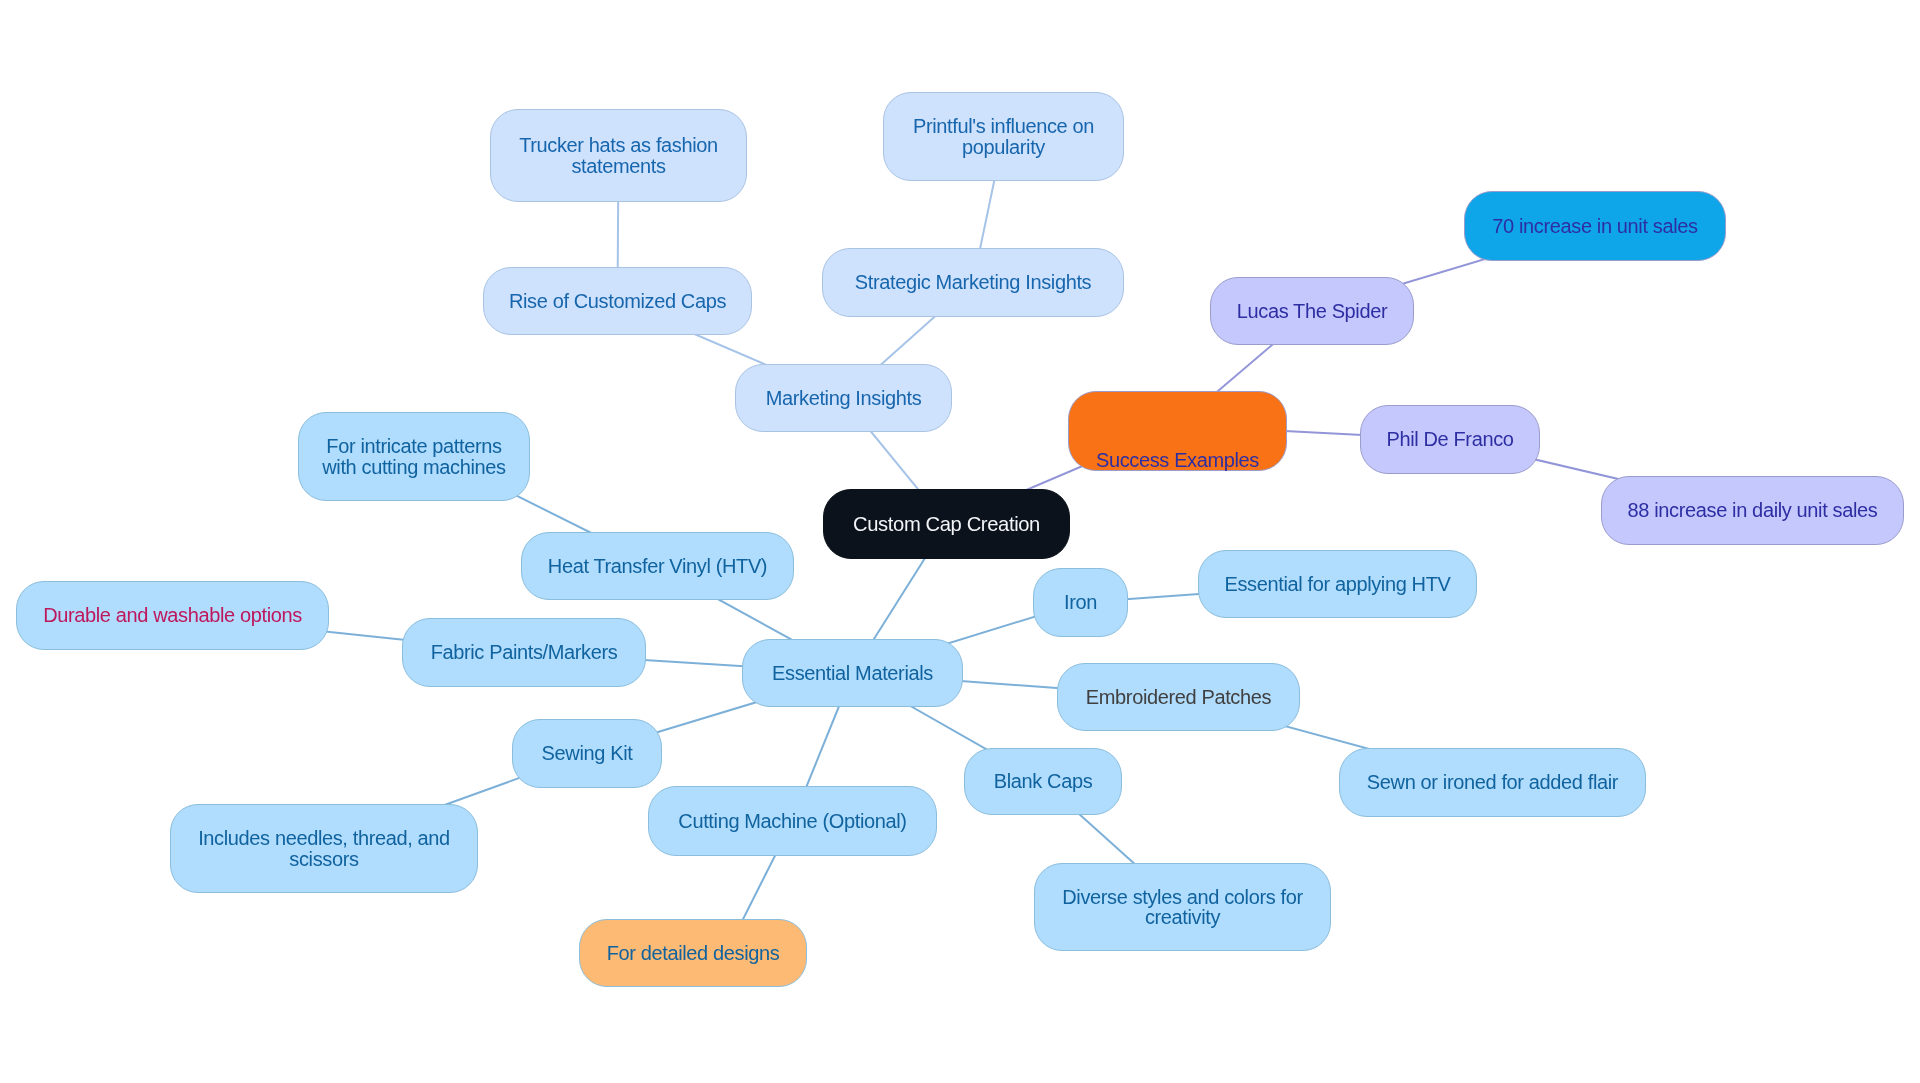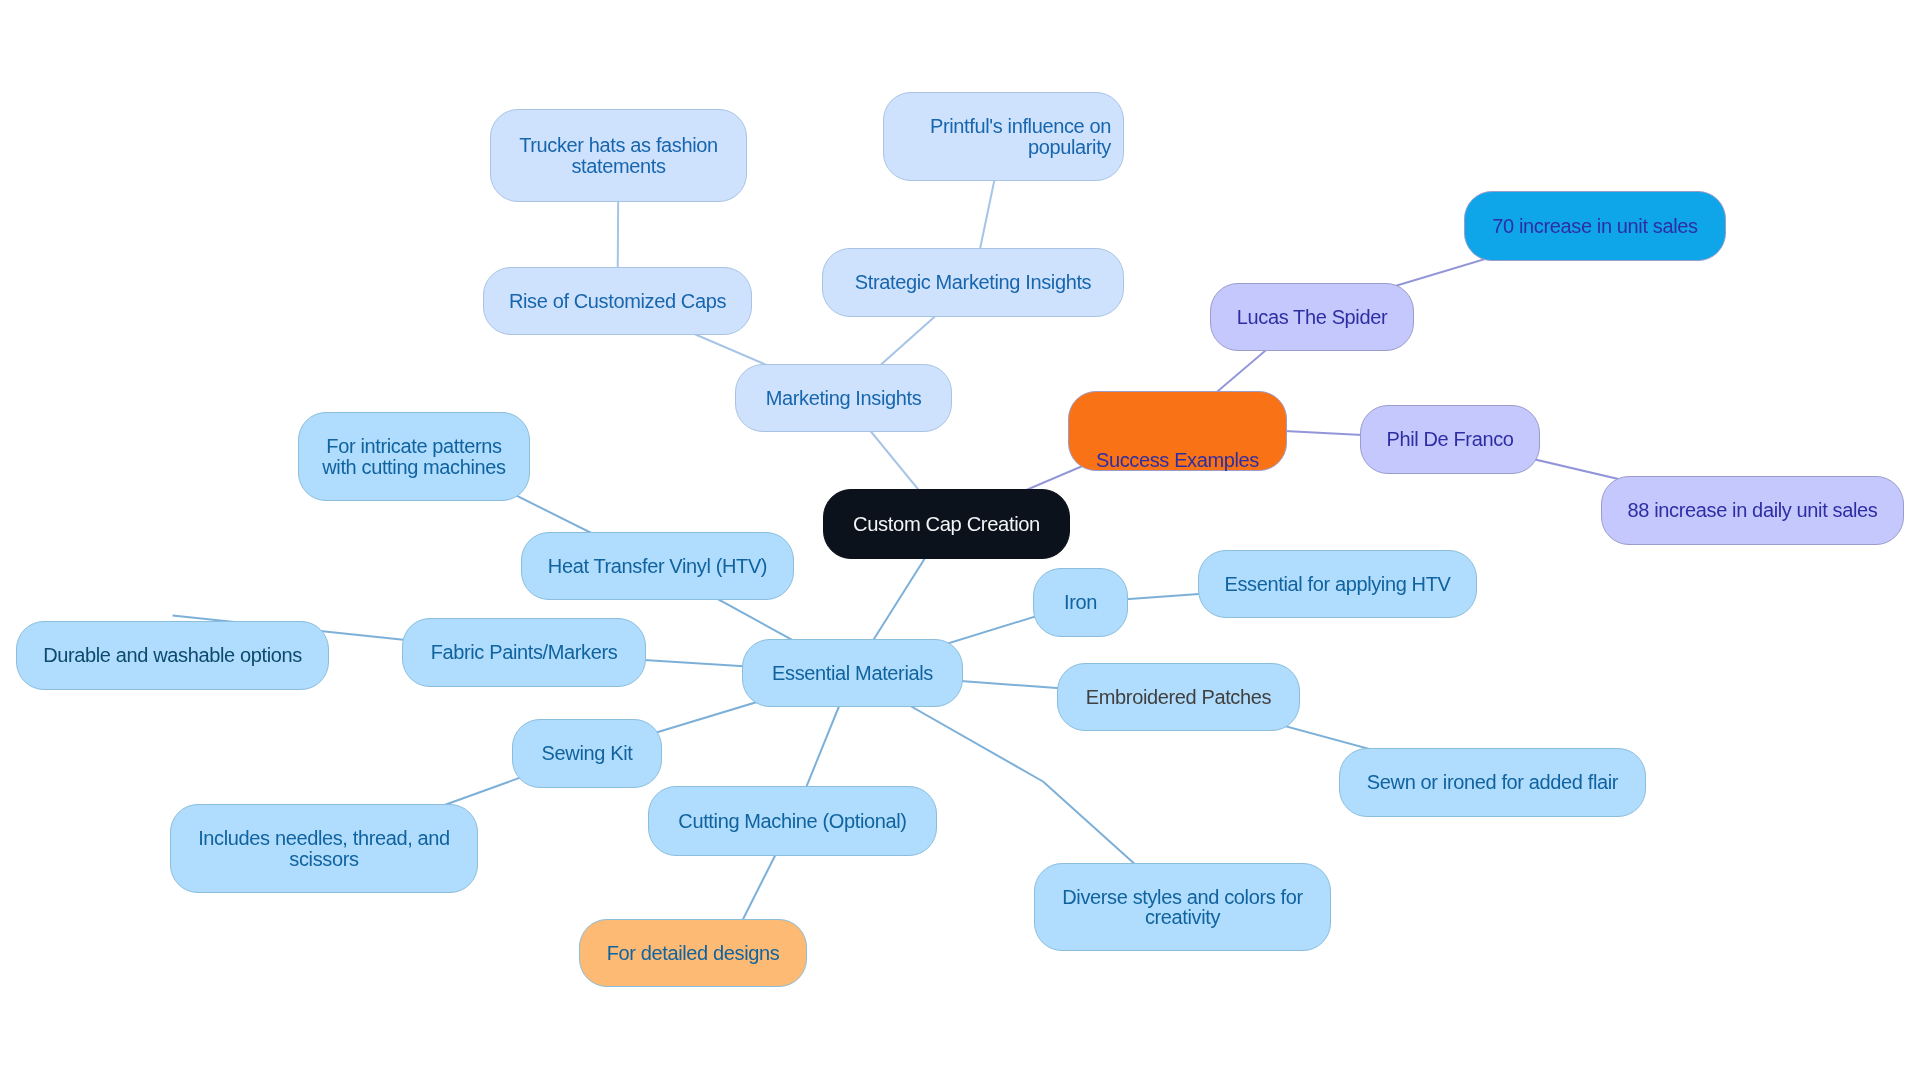--- a/index.html
+++ b/index.html
@@ -67,27 +67,27 @@
   </div>
   <div class="node blue1" style="left: 483px; top: 267px; width: 269px; height: 68px; background: rgb(207, 226, 253); border-color: rgb(169, 195, 227); color: rgb(23, 102, 173);">
     <span class="node-label">Rise of Customized Caps</span>
   </div>
   <div class="node blue1" style="left: 490px; top: 109px; width: 257px; height: 93px; background: rgb(207, 226, 253); border-color: rgb(169, 195, 227); color: rgb(23, 102, 173);">
     <span class="node-label">Trucker hats as fashion statements</span>
   </div>
   <div class="node blue1" style="left: 822px; top: 248px; width: 302px; height: 69px; background: rgb(207, 226, 253); border-color: rgb(169, 195, 227); color: rgb(23, 102, 173);">
     <span class="node-label">Strategic Marketing Insights</span>
   </div>
-  <div class="node blue1" style="left: 883px; top: 92px; width: 241px; height: 89px; background: rgb(207, 226, 253); border-color: rgb(169, 195, 227); color: rgb(23, 102, 173); text-align: right;">
+  <div class="node blue1" style="left: 883px; top: 92px; width: 241px; height: 89px; background: rgb(207, 226, 253); border-color: rgb(169, 195, 227); color: rgb(23, 102, 173);">
     <span class="node-label">Printful's influence on popularity</span>
   </div>
   <div class="node purple" style="left: 1068px; top: 391px; width: 219px; height: 80px; background: #f97316; border-color: rgb(154, 156, 203); color: rgb(46, 46, 163); align-items: flex-end;">
     <span class="node-label">Success Examples</span>
   </div>
-  <div class="node purple" style="left: 1210px; top: 283px; width: 204px; height: 68px; background: rgb(197, 200, 253); border-color: rgb(154, 156, 203); color: rgb(46, 46, 163);">
+  <div class="node purple" style="left: 1210px; top: 277px; width: 204px; height: 68px; background: rgb(197, 200, 253); border-color: rgb(154, 156, 203); color: rgb(46, 46, 163);">
     <span class="node-label">Lucas The Spider</span>
   </div>
   <div class="node purple" style="left: 1464px; top: 191px; width: 262px; height: 70px; background: #0ea5e9; border-color: rgb(154, 156, 203); color: rgb(46, 46, 163);">
     <span class="node-label">70 increase in unit sales</span>
   </div>
   <div class="node purple" style="left: 1360px; top: 405px; width: 180px; height: 69px; background: rgb(197, 200, 253); border-color: rgb(154, 156, 203); color: rgb(46, 46, 163);">
     <span class="node-label">Phil De Franco</span>
   </div>
   <div class="node purple" style="left: 1601px; top: 476px; width: 303px; height: 69px; background: rgb(197, 200, 253); border-color: rgb(154, 156, 203); color: rgb(46, 46, 163);">
     <span class="node-label">88 increase in daily unit sales</span>
@@ -97,34 +97,37 @@
   </div>
   <div class="node blue2" style="left: 521px; top: 532px; width: 273px; height: 68px; background: rgb(176, 220, 253); border-color: rgb(139, 190, 220); color: rgb(16, 99, 158);">
     <span class="node-label">Heat Transfer Vinyl (HTV)</span>
   </div>
   <div class="node blue2" style="left: 298px; top: 412px; width: 232px; height: 89px; background: rgb(176, 220, 253); border-color: rgb(139, 190, 220); color: rgb(16, 99, 158);">
     <span class="node-label">For intricate patterns with cutting machines</span>
   </div>
   <div class="node blue2" style="left: 402px; top: 618px; width: 244px; height: 69px; background: rgb(176, 220, 253); border-color: rgb(139, 190, 220); color: rgb(16, 99, 158);">
     <span class="node-label">Fabric Paints/Markers</span>
   </div>
-  <div class="node blue2" style="left: 16px; top: 581px; width: 313px; height: 69px; background: rgb(176, 220, 253); border-color: rgb(139, 190, 220); color: #0c4a6e; margin-top: 40px;">
+  <div class="node blue2" style="left: 16px; top: 581px; width: 313px; height: 69px; background: rgb(176, 220, 253); border-color: rgb(139, 190, 220); color: #be185d;">
     <span class="node-label">Durable and washable options</span>
   </div>
   <div class="node blue2" style="left: 512px; top: 719px; width: 150px; height: 69px; background: rgb(176, 220, 253); border-color: rgb(139, 190, 220); color: rgb(16, 99, 158);">
     <span class="node-label">Sewing Kit</span>
   </div>
   <div class="node blue2" style="left: 170px; top: 804px; width: 308px; height: 89px; background: rgb(176, 220, 253); border-color: rgb(139, 190, 220); color: rgb(16, 99, 158);">
     <span class="node-label">Includes needles, thread, and scissors</span>
   </div>
   <div class="node blue2" style="left: 648px; top: 786px; width: 289px; height: 70px; background: rgb(176, 220, 253); border-color: rgb(139, 190, 220); color: rgb(16, 99, 158);">
     <span class="node-label">Cutting Machine (Optional)</span>
   </div>
   <div class="node blue2" style="left: 579px; top: 919px; width: 228px; height: 68px; background: #fdba74; border-color: rgb(139, 190, 220); color: rgb(16, 99, 158);">
     <span class="node-label">For detailed designs</span>
+  </div>
+  <div class="node blue2" style="left: 964px; top: 748px; width: 158px; height: 67px; background: rgb(176, 220, 253); border-color: rgb(139, 190, 220); color: rgb(16, 99, 158);">
+    <span class="node-label">Blank Caps</span>
   </div>
   <div class="node blue2" style="left: 1034px; top: 863px; width: 297px; height: 88px; background: rgb(176, 220, 253); border-color: rgb(139, 190, 220); color: rgb(16, 99, 158);">
     <span class="node-label">Diverse styles and colors for creativity</span>
   </div>
   <div class="node blue2" style="left: 1057px; top: 663px; width: 243px; height: 68px; background: rgb(176, 220, 253); border-color: rgb(139, 190, 220); color: #404040;">
     <span class="node-label">Embroidered Patches</span>
   </div>
   <div class="node blue2" style="left: 1339px; top: 748px; width: 307px; height: 69px; background: rgb(176, 220, 253); border-color: rgb(139, 190, 220); color: rgb(16, 99, 158);">
     <span class="node-label">Sewn or ironed for added flair</span>
   </div>

